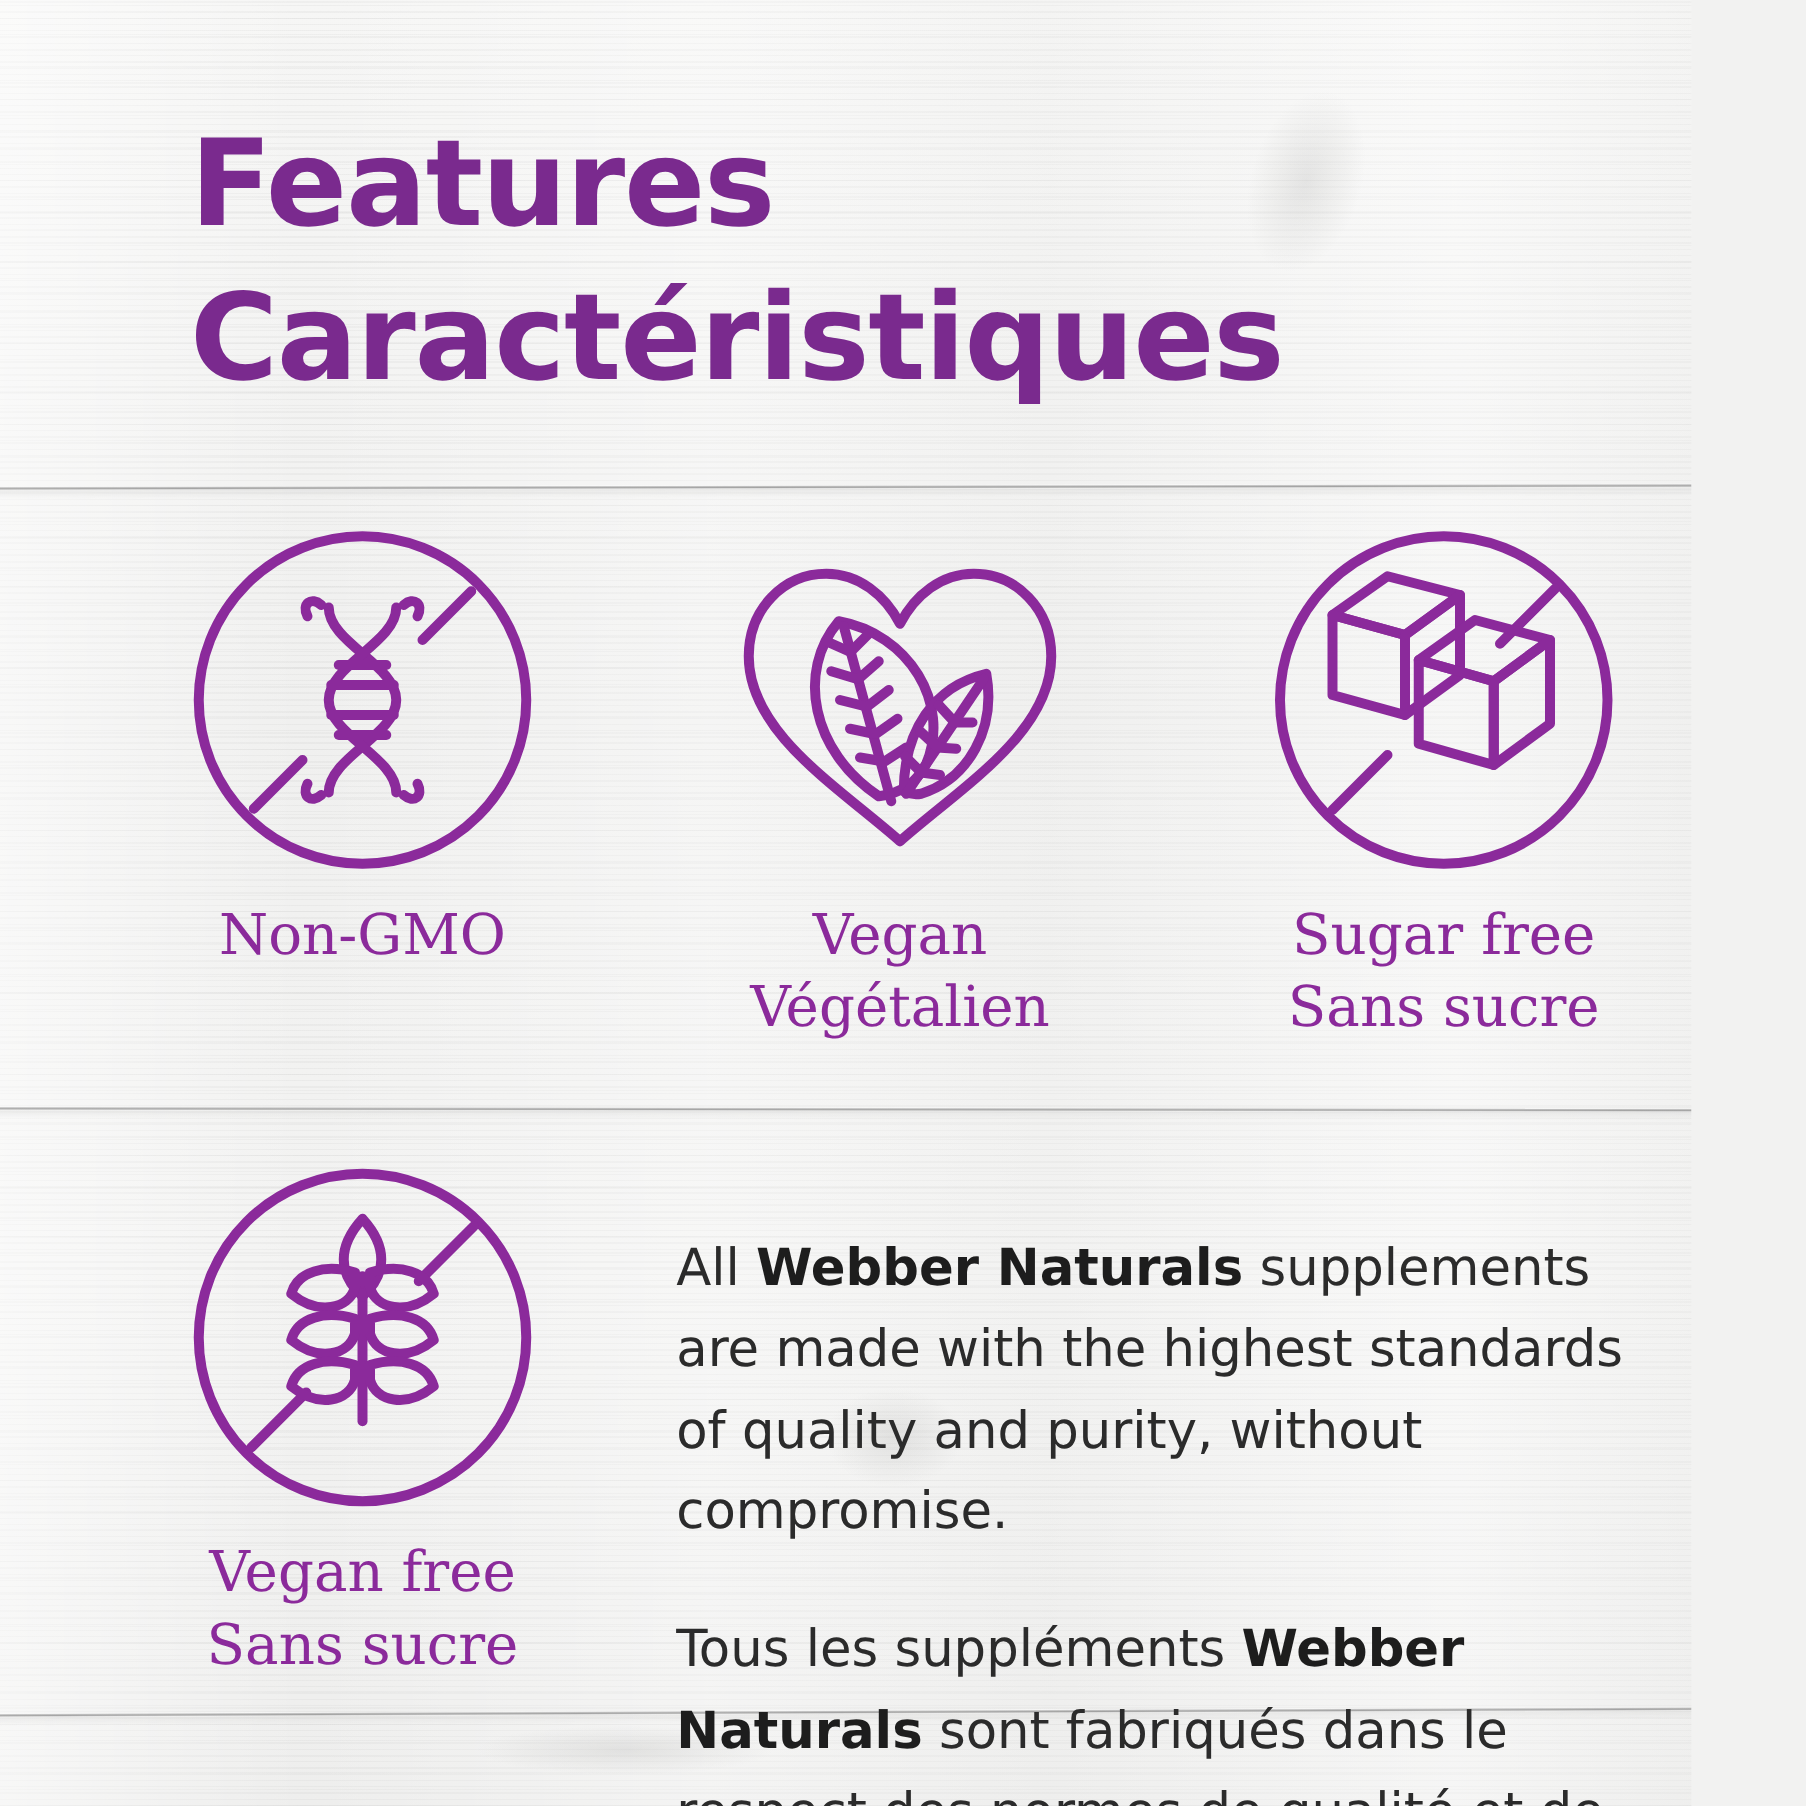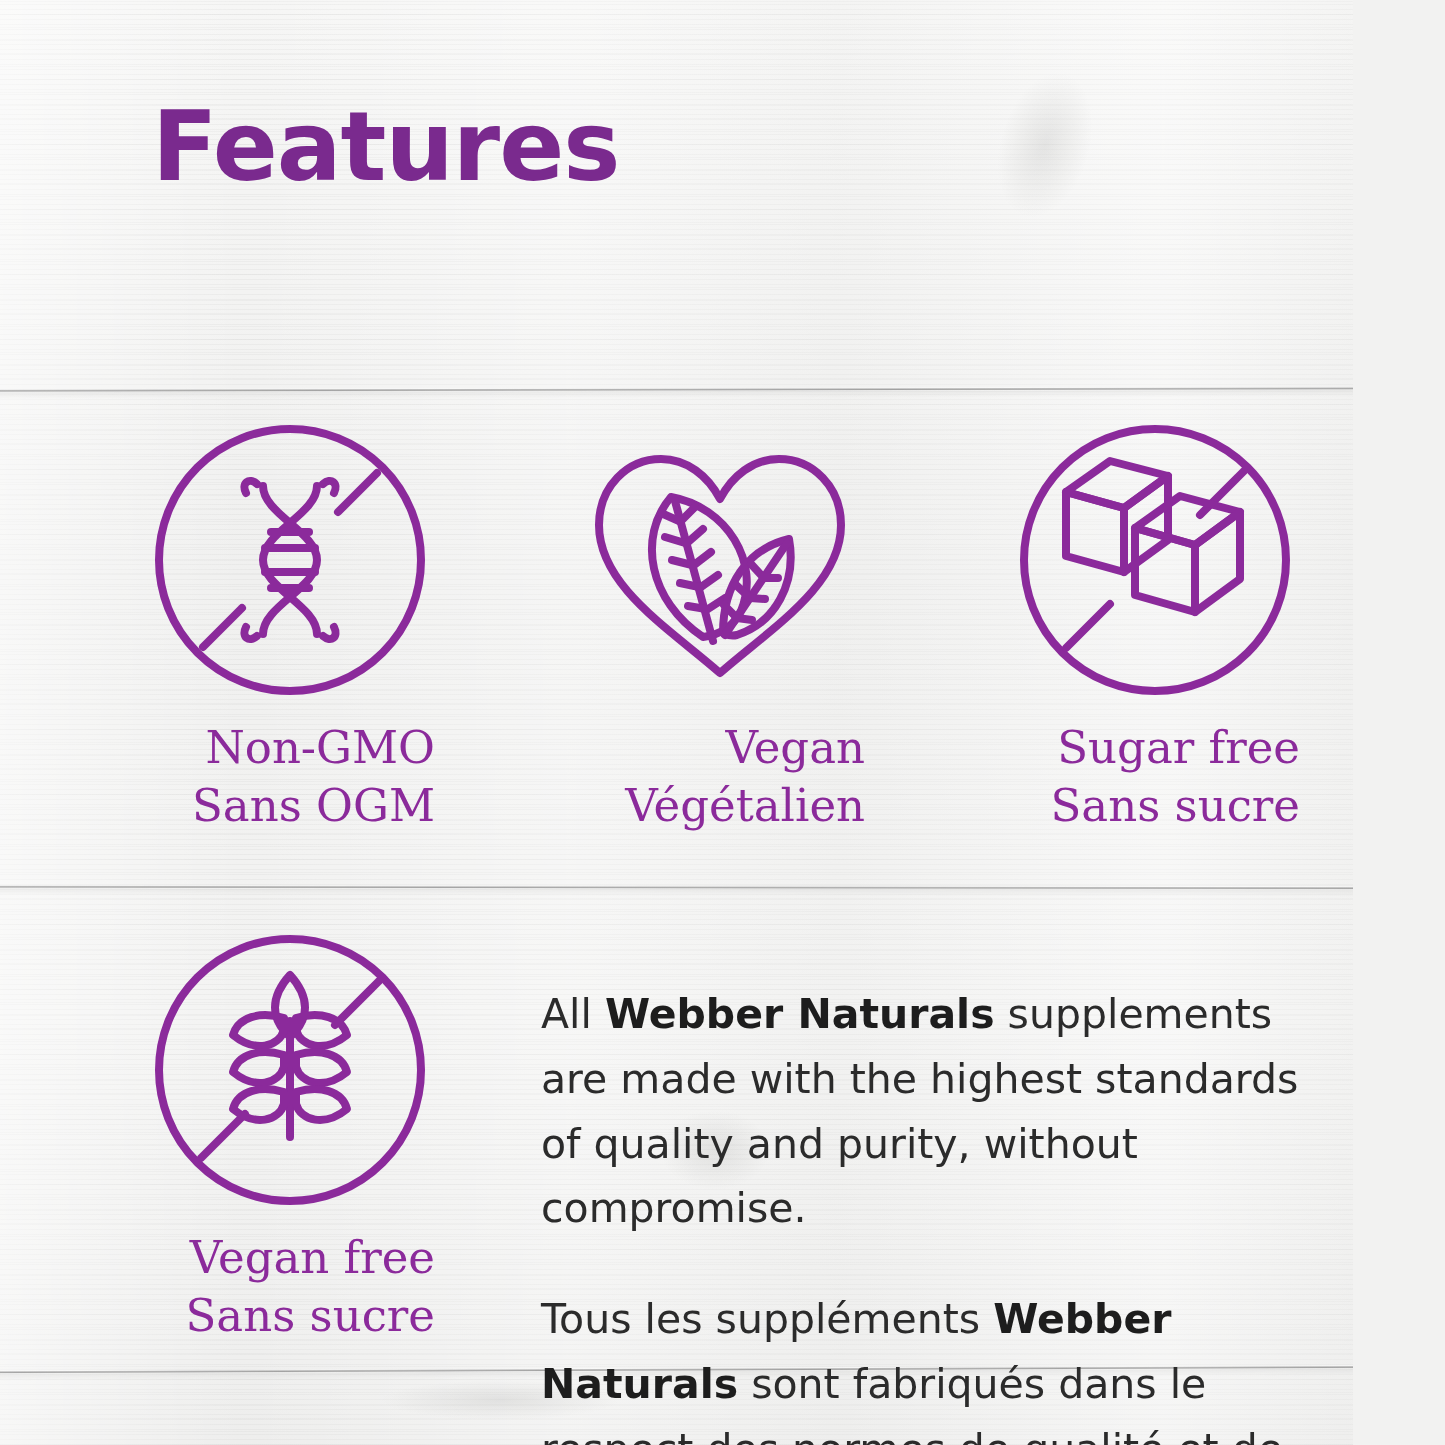--- a/index.html
+++ b/index.html
@@ -89,21 +89,21 @@
     font-weight: bold;
     font-size: 96px;
     line-height: 1.28;
     letter-spacing: -1px;
   }
   .heading .line { display: block; white-space: nowrap; }
 
   
   .feature {
     position: absolute;
-    text-align: right;
+    text-align: center;
   }
   .feature .icon-wrap {
     width: 290px;
     height: 290px;
     margin: 0 auto;
   }
   .feature .icon-wrap svg { display: block; width: 100%; height: 100%; }
 
   .feature .caption {
     margin-top: 14px;
@@ -144,20 +144,21 @@
 
   <div class="plank-seam seam-1"></div>
   <div class="plank-seam seam-2"></div>
   <div class="plank-seam seam-3"></div>
   <div class="blemish blemish-a"></div>
   <div class="blemish blemish-b"></div>
   <div class="blemish blemish-c"></div>
 
   <div class="heading">
     <span class="line">Features</span>
+    <span class="line">Caractéristiques</span>
   </div>
 
   <div class="feature f-nongmo">
     <div class="icon-wrap">
       <svg viewBox="0 0 290 290" fill="none" stroke="#8b2a9b" stroke-width="8" stroke-linecap="round" stroke-linejoin="round">
         <circle cx="145" cy="145" r="131"></circle>
 
         <line x1="58" y1="232" x2="97" y2="193"></line>
         <line x1="193" y1="97" x2="232" y2="58"></line>
 
@@ -170,21 +171,20 @@
         <path d="M178 221 C186 228 194 222 189 212"></path>
 
         <line x1="126" y1="117" x2="164" y2="117"></line>
         <line x1="120" y1="133" x2="170" y2="133"></line>
         <line x1="120" y1="157" x2="170" y2="157"></line>
         <line x1="126" y1="173" x2="164" y2="173"></line>
       </svg>
     </div>
     <div class="caption">
       <span class="en">Non-GMO</span>
-      <span class="fr">Sans OGM</span>
     </div>
   </div>
 
   <div class="feature f-sugar">
     <div class="icon-wrap">
       <svg viewBox="0 0 290 290" fill="none" stroke="#8b2a9b" stroke-width="8" stroke-linecap="round" stroke-linejoin="round">
         <circle cx="145" cy="145" r="131"></circle>
         <line x1="56" y1="233" x2="100" y2="189"></line>
         <line x1="190" y1="100" x2="234" y2="56"></line>
 

